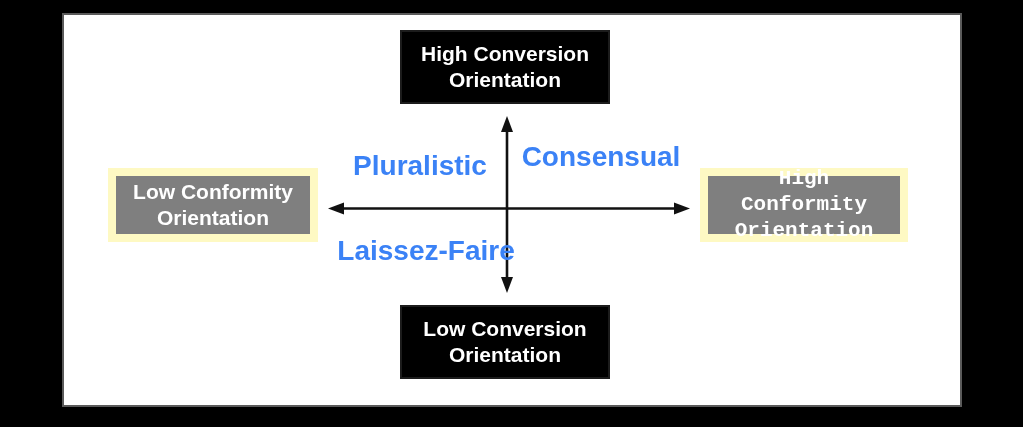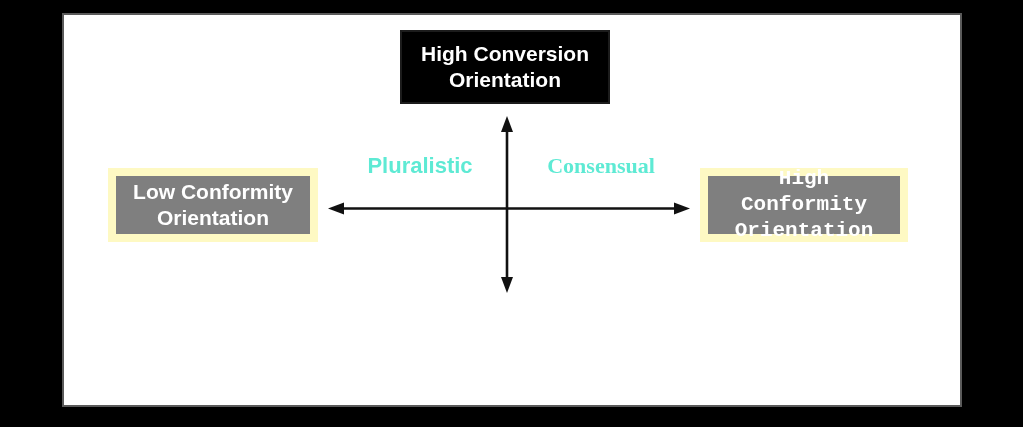--- a/index.html
+++ b/index.html
@@ -54,27 +54,27 @@
     background: #7f7f7f;
     border: 8px solid #fef9c3;
   }
   .box-top    { left: 400px; top: 30px;  width: 210px; height: 74px; }
   .box-bottom { left: 400px; top: 305px; width: 210px; height: 74px; }
   .box-left   { left: 108px; top: 168px; width: 210px; height: 74px; }
   .box-right  { left: 700px; top: 168px; width: 208px; height: 74px; font-family: Liberation Mono, monospace; }
   .quad-label {
     position: absolute;
     transform: translate(-50%, -50%);
-    color: #5eead4;
+    color: #3b82f6;
     font-weight: bold;
-    font-size: 22px;
+    font-size: 28px;
     white-space: nowrap;
   }
   .quad-tl { left: 420px; top: 166px; }
-  .quad-tr { left: 601px; top: 166px; font-family: Liberation Serif, serif; }
+  .quad-tr { left: 601px; top: 157px; }
   .quad-bl { left: 426px; top: 251px; }
   .quad-br { left: 599px; top: 251px; }
 </style>
 </head>
 <body>
 
 <div class="canvas">
 
   <div class="board"></div>
 
@@ -90,28 +90,32 @@
       <line x1="507" y1="128" x2="507" y2="281" stroke="#111111" stroke-width="2.6"></line>
       <polygon points="507,116 501,132 513,132" fill="#111111"></polygon>
       <polygon points="507,293 501,277 513,277" fill="#111111"></polygon>
     </g>
   </svg>
 
   <div class="label-box box-black box-top">
     <span>High Conversion Orientation</span>
   </div>
 
+  <div class="label-box box-black box-bottom">
+    <span>Low Conversion Orientation</span>
+  </div>
 
   <div class="label-box box-gray box-left">
     <span>Low Conformity Orientation</span>
   </div>
 
   <div class="label-box box-gray box-right">
     <span>High Conformity Orientation</span>
   </div>
 
   <div class="quad-label quad-tl">Pluralistic</div>
 
   <div class="quad-label quad-tr">Consensual</div>
 
+  <div class="quad-label quad-bl">Laissez-Faire</div>
 
 
 </div>
 
 </body></html>

